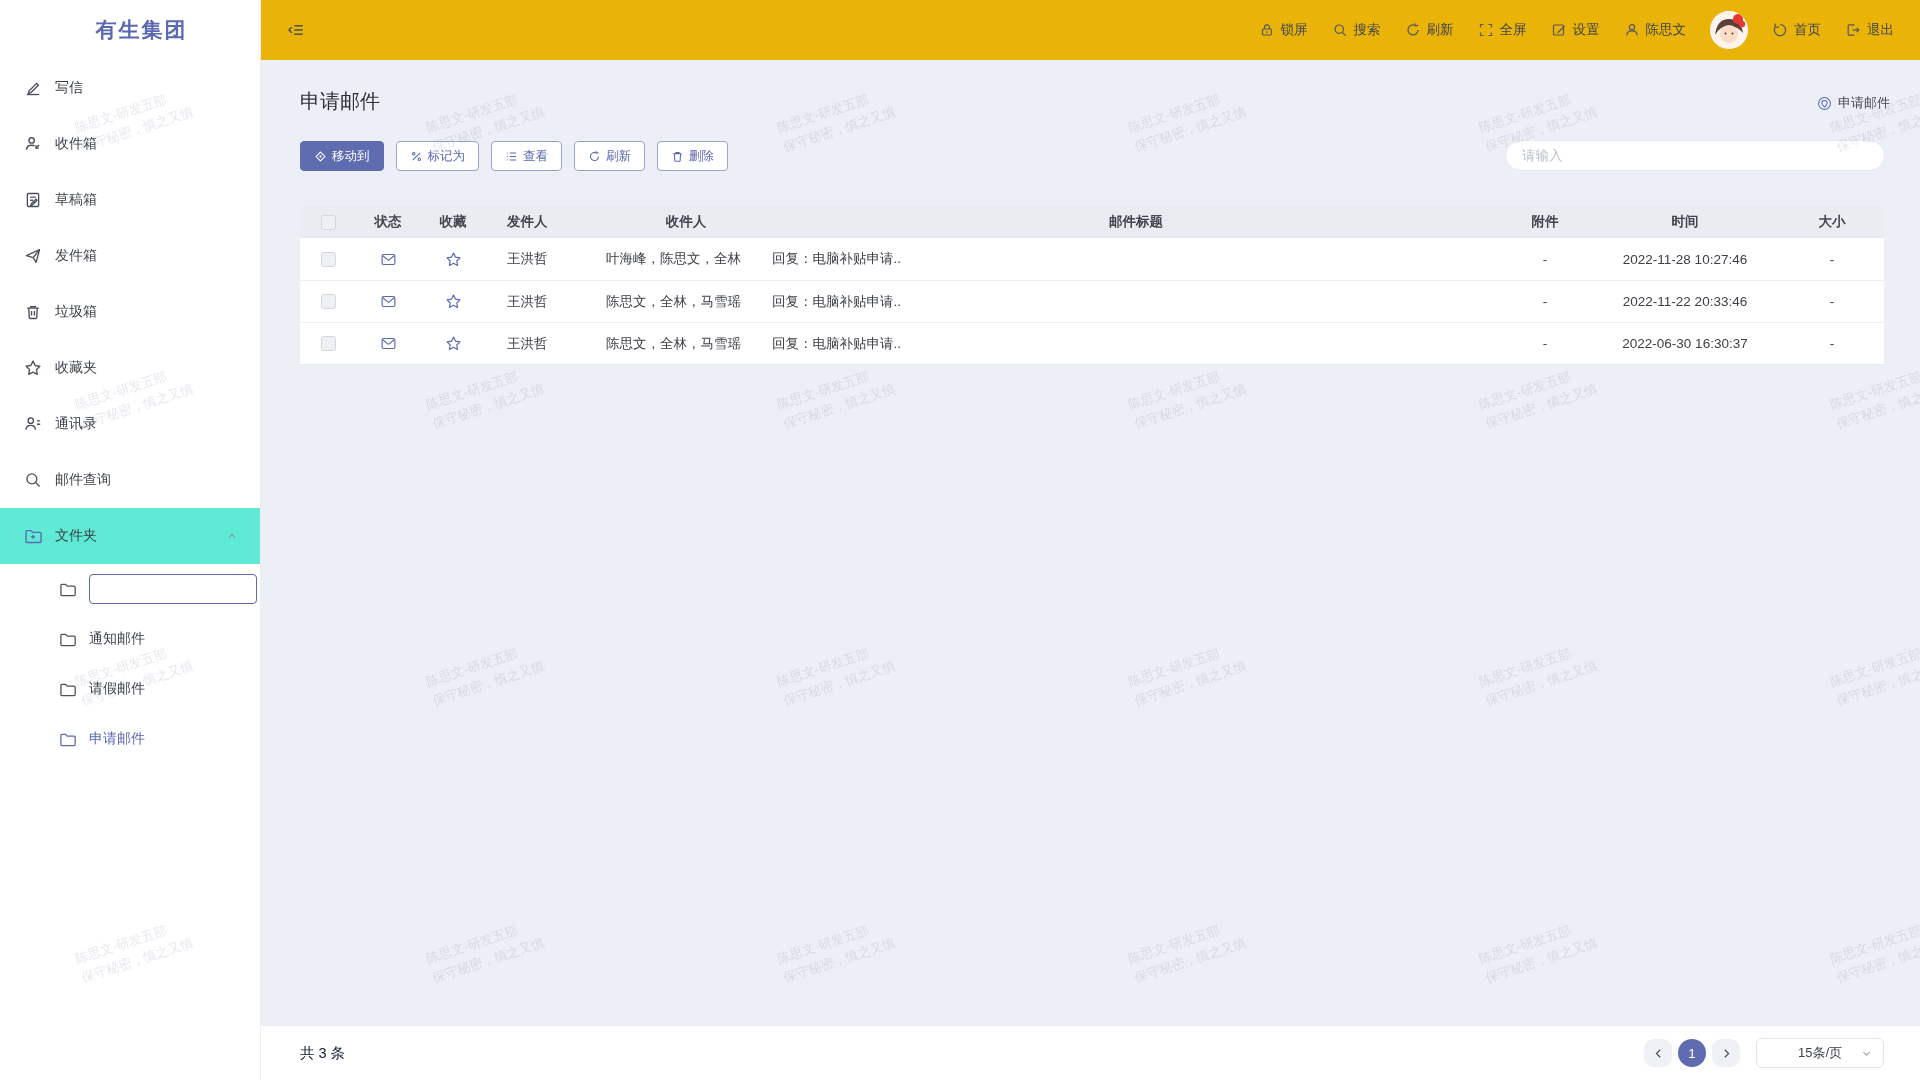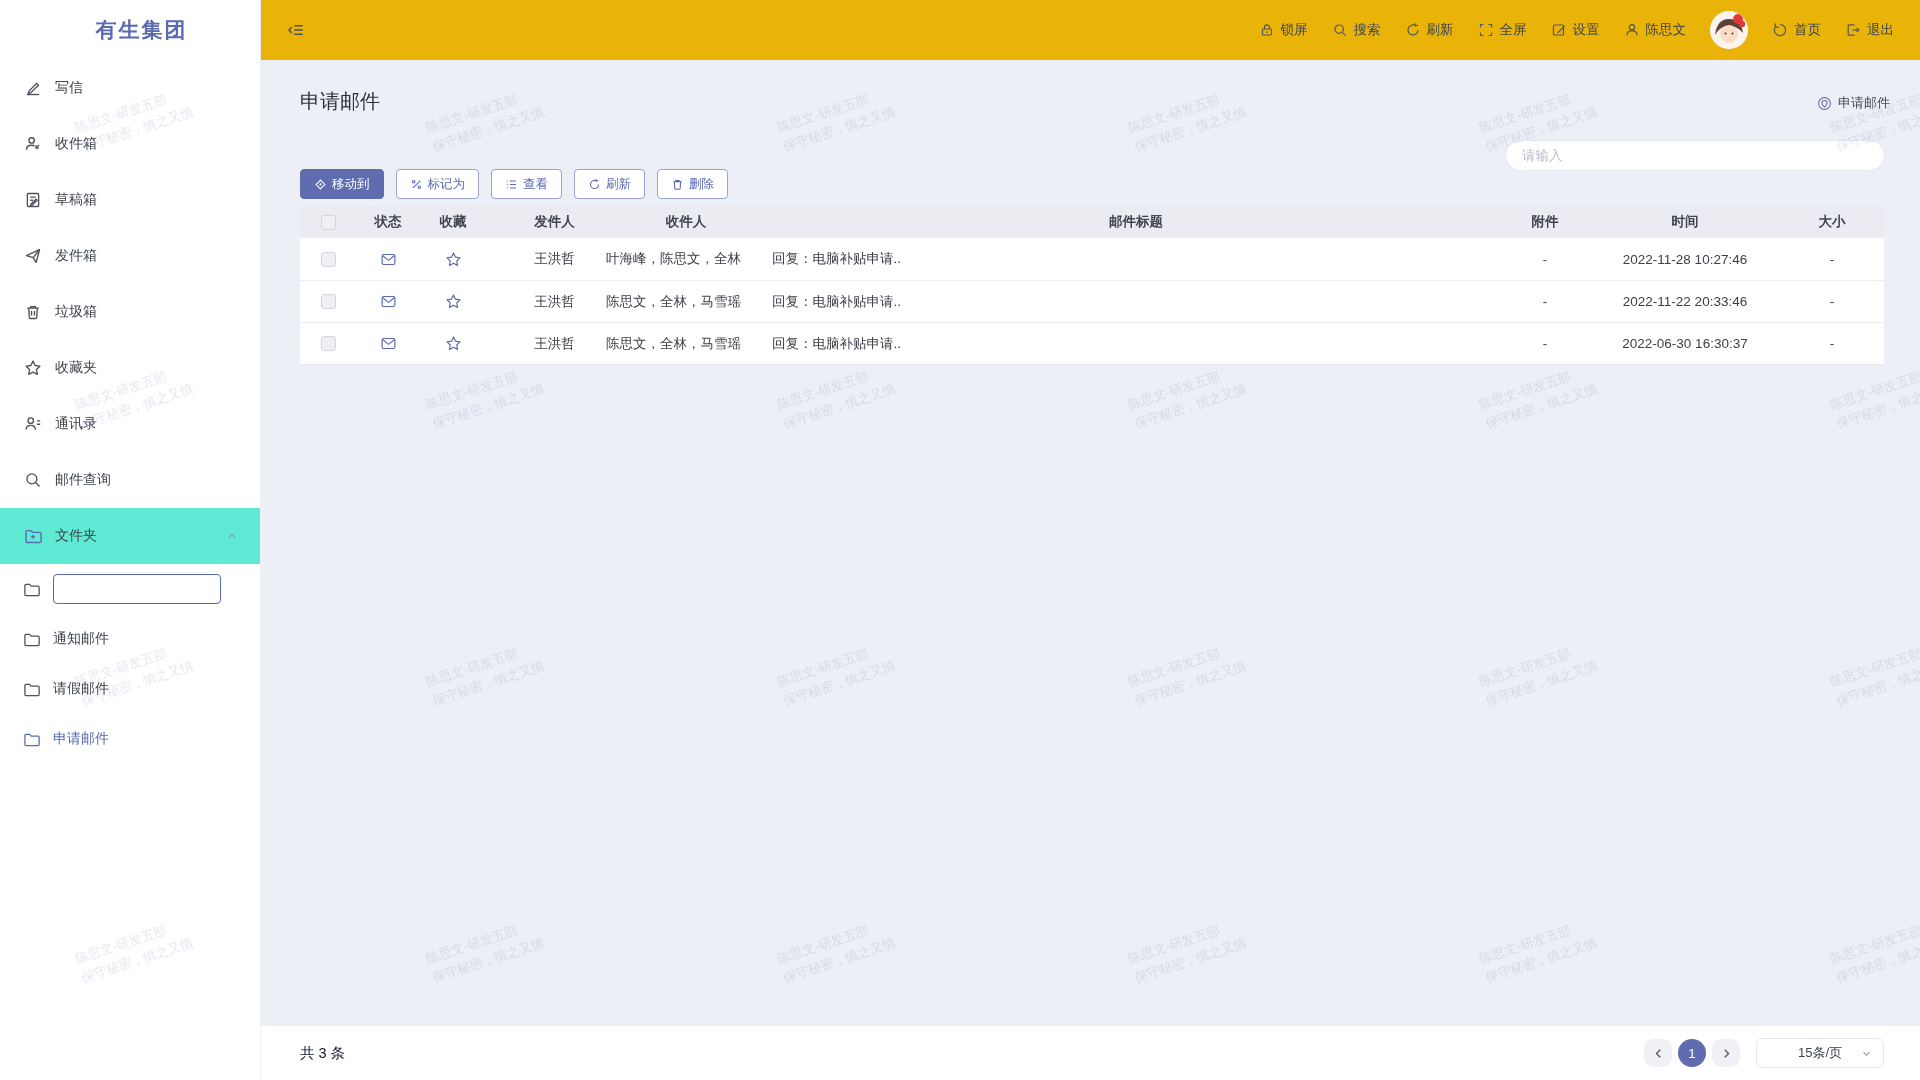--- a/index.html
+++ b/index.html
@@ -17,21 +17,21 @@
   .logo { height:60px; display:flex; align-items:center; justify-content:center;
     color:#5b69b1; font-size:21px; font-weight:bold; letter-spacing:2px;margin-left:23px; }
   .menu { }
   .mi { height:56px; display:flex; align-items:center; padding:0 22px 0 24px;
     cursor:pointer; color:#3e424a; font-size:14px; }
   .mi .ic { width:18px; height:18px; margin-right:13px; color:#4b505a; flex:none; }
   .mi.active-bg { background:#5eead4; }
   .mi.active-bg .ic { color:#5b69b1; }
   .mi .grow { flex:1; }
   .mi .chev { color:#8a8f99; }
-  .sub-row { height:50px; display:flex; align-items:center; padding-left:23px;
+  .sub-row { height:50px; display:flex; align-items:center; padding-left:59px;
     cursor:pointer; color:#3e424a; font-size:14px; }
   .sub-row .fic { width:17px; height:17px; margin-right:13px; color:#4b505a; flex:none; }
   .sub-row.active { color:#5b69b1; }
   .sub-row.active .fic { color:#5b69b1; }
   .folder-input { width:168px; height:30px; border:1px solid #5b69b1; border-radius:4px;
     margin-left:0; outline:none; padding:0 8px; font-size:13px; background:#fff; }
 
   
   .topbar { position:absolute; left:261px; top:0; right:0; height:60px; background:#eab308; z-index:2;
     display:flex; align-items:center; }
@@ -42,21 +42,21 @@
   .avatar { width:38px; height:38px; border-radius:50%; overflow:hidden; cursor:pointer;
     box-shadow:0 0 0 1px #f0f0f0 inset; }
 
   
   .main { position:absolute; left:261px; top:60px; right:0; bottom:0; background:#edeff6; z-index:1; }
   .page-title { position:absolute; left:39px; top:28px; font-size:20px; color:#2e3138; font-weight:500; }
   .breadcrumb { position:absolute; right:30px; top:34px; display:flex; align-items:center; gap:6px;
     font-size:13px; color:#45484f; }
   .breadcrumb .ic { width:15px; height:15px; color:#5b69b1; }
 
-  .toolbar { position:absolute; left:39px; top:81px; display:flex; gap:12px;margin-top:28px; }
+  .toolbar { position:absolute; left:39px; top:81px; display:flex; gap:12px; }
   .btn { height:30px; display:flex; align-items:center; gap:5px; padding:0 13px;
     border-radius:4px; font-size:12.5px; cursor:pointer; background:#fff;
     border:1px solid #9aa3d1; color:#5b69b1; }
   .btn .ic { width:13px; height:13px; }
   .btn.primary { background:#5f6cb0; border-color:#5f6cb0; color:#fff; }
   .search-input { position:absolute; right:35px; top:80px; width:380px; height:31px;
     border-radius:16px; border:1px solid #e6e8f0; background:#fff; outline:none;
     padding:0 16px; font-size:13.5px; color:#3f434c; }
   .search-input::placeholder { color:#bcc0cb; }
 
@@ -64,21 +64,21 @@
   .table { position:absolute; left:39px; right:36px; top:146px; }
   .thead { display:flex; align-items:center; height:32px; background:#ebecf1;
     font-weight:bold; font-size:13.5px; color:#41454e; }
   .trow { display:flex; align-items:center; height:42px; background:#fff; font-size:13.5px; color:#3d4047; cursor:pointer; }
   .trow + .trow { border-top:1px solid #ededf2; }
   .tbody { border-bottom:1px solid #e7e8ee; }
   .cell { flex:none; }
   .c-check { width:56px; display:flex; justify-content:center; }
   .c-status { width:64px; display:flex; justify-content:center; }
   .c-fav { width:66px; display:flex; justify-content:center; }
-  .c-sender { width:116px; padding-left:21px;text-align:center; }
+  .c-sender { width:116px; padding-left:21px; }
   .c-recip { width:168px; padding-left:4px; }
   .thead .c-recip { text-align:center; padding-left:0; }
   .c-subject { flex:1 1 auto; padding-left:2px; overflow:hidden; white-space:nowrap; }
   .thead .c-subject { text-align:center; }
   .c-attach { width:90px; text-align:center; }
   .c-time { width:190px; text-align:center; }
   .c-size { width:104px; text-align:center; }
   .checkbox { width:15px; height:15px; border:1px solid #d4d7df; border-radius:3px; background:#eef0f4; cursor:pointer; }
   .icon16 { width:17px; height:17px; color:#5b69b1; }
   .icon16 svg { width:100%; height:100%; }

